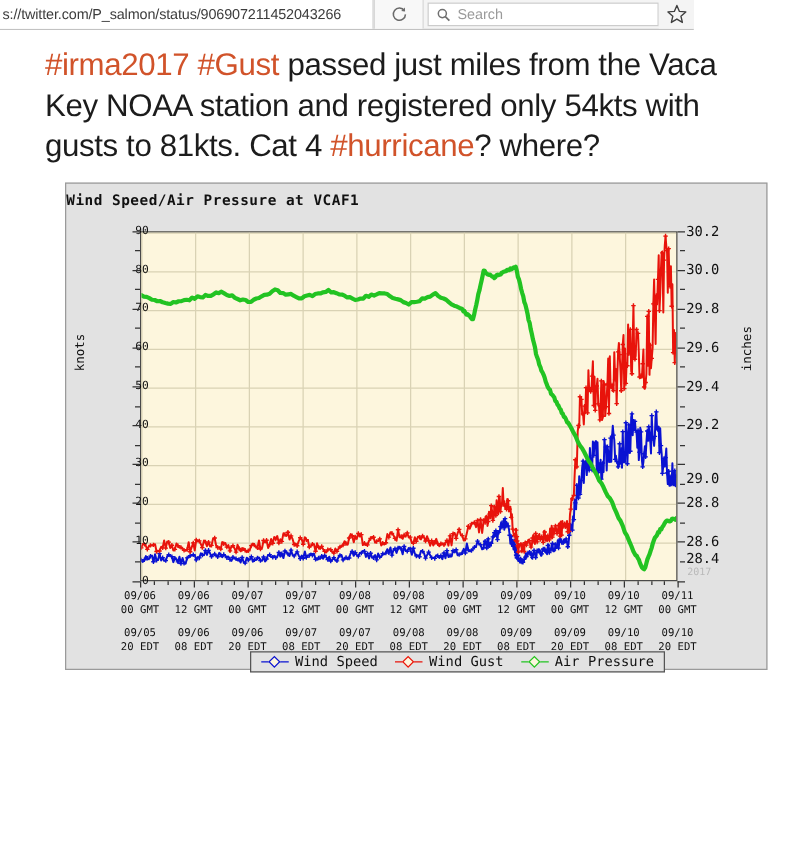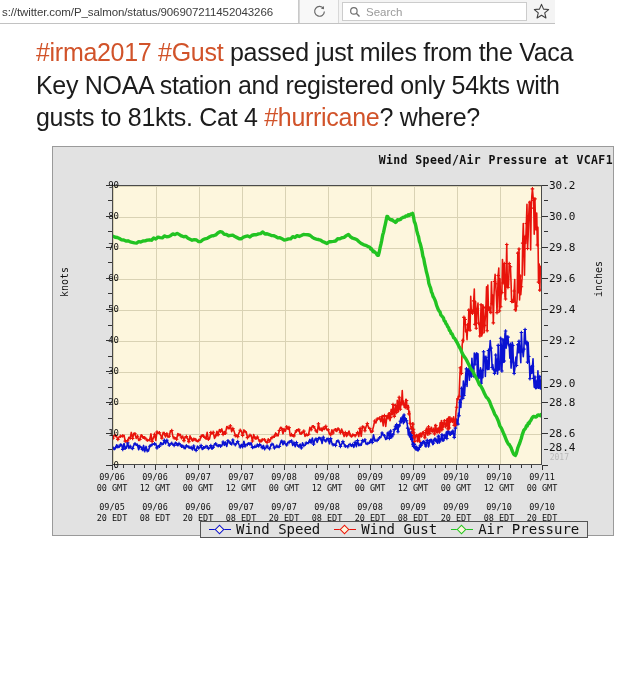--- a/index.html
+++ b/index.html
@@ -124,21 +124,21 @@
   
   #chart-figure {
     position:relative;
     margin:12px 0 0 38px;
     width:562px; height:390px;
     background:#e2e2e2;
     border:1px solid #9a9a9a;
   }
   #chart-title {
     position:absolute; left:0; right:0; top:6px;
-    text-align:right;
+    text-align:left;
     font-family:"DejaVu Sans Mono", monospace;
     font-size:11.5px; font-weight:bold; color:#111;
     letter-spacing:0.4px;
   }
   #chart-credit {
     position:absolute; left:0; right:0; top:22px;
     text-align:center;
     font-family:"DejaVu Sans Mono", monospace;
     font-size:8.5px; color:#222;
   }
@@ -206,21 +206,21 @@
   #legend {
     position:absolute; left:147px; top:374px;
     height:17px;
     background:#e2e2e2;
     border:1px solid #555;
     display:flex; align-items:center; gap:14px;
     padding:0 8px;
   }
   .legend-item { display:flex; align-items:center; gap:5px; }
   .legend-label {
-    font-family:"DejaVu Sans Mono", monospace; font-size:14px; color:#111;
+    font-family:"DejaVu Sans Mono", monospace; font-size:11px; color:#111;
   }
   .legend-mark { width:22px; height:9px; position:relative; }
   .legend-mark .ln { position:absolute; top:4px; left:0; right:0; height:1.5px; }
   .legend-mark .mk {
     position:absolute; left:7px; top:1.5px; width:7px; height:7px;
     transform:rotate(45deg); background:#fdf6dd;
   }
 </style>
 </head>
 <body>

